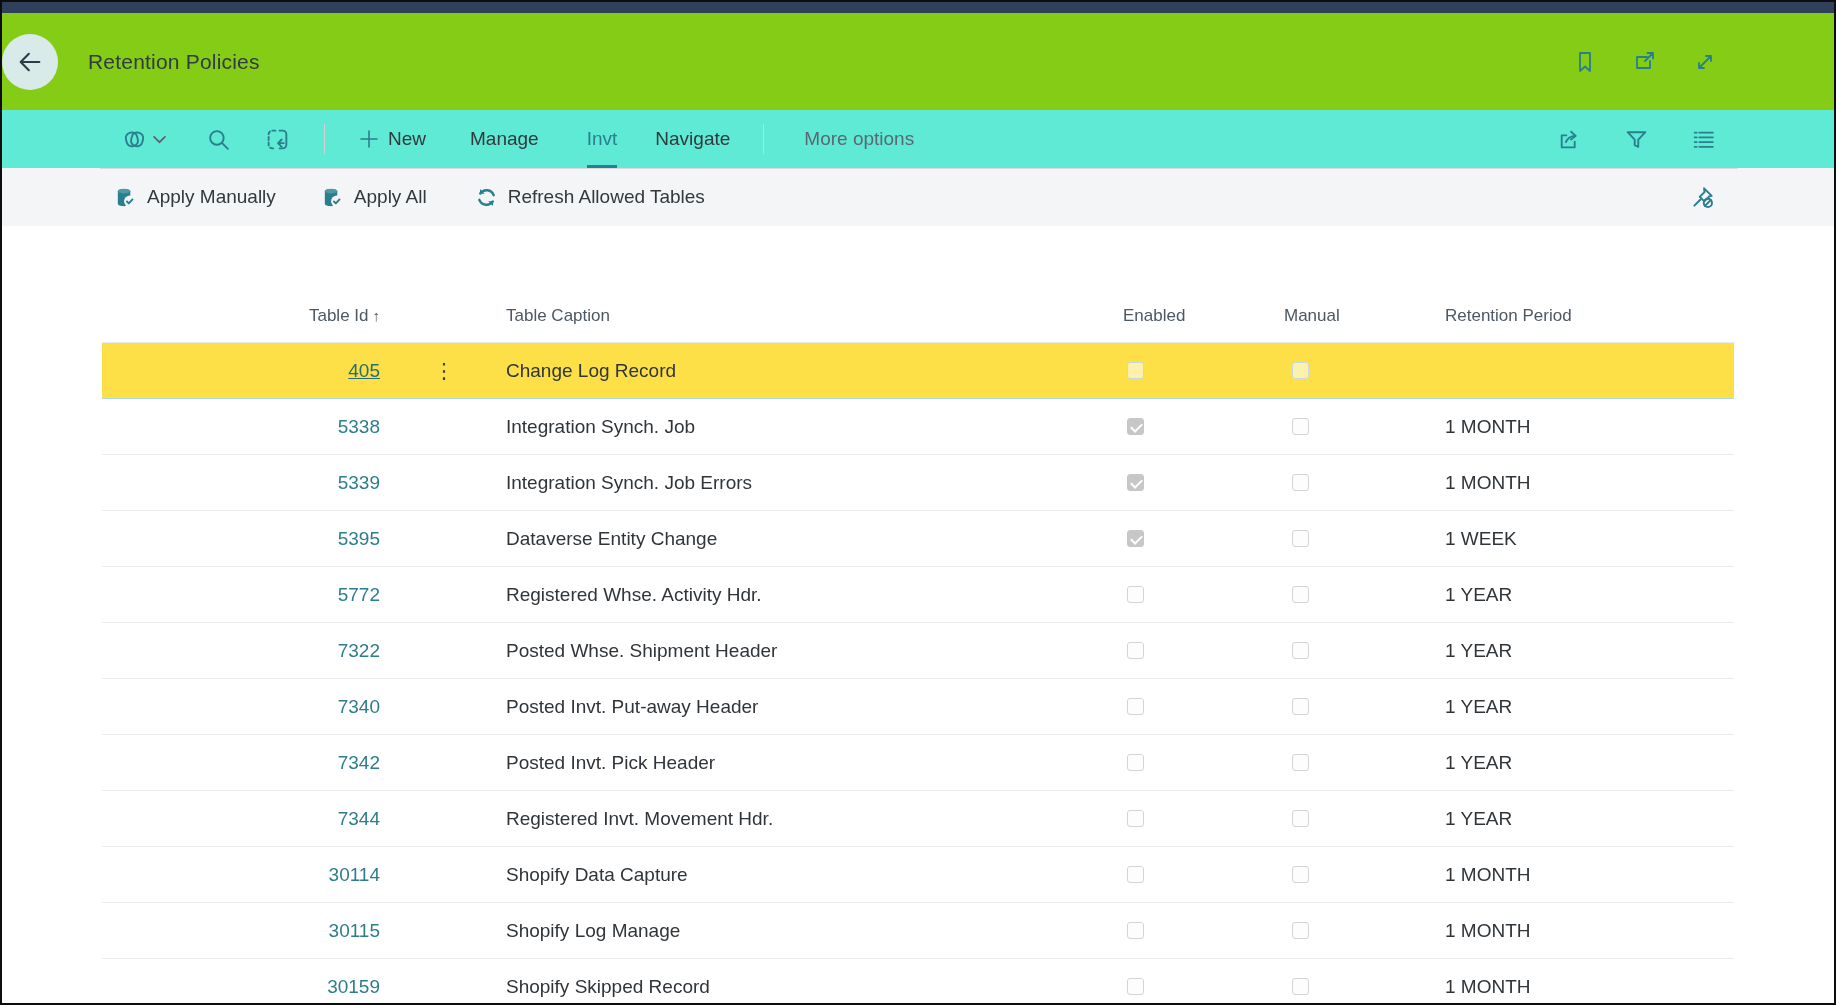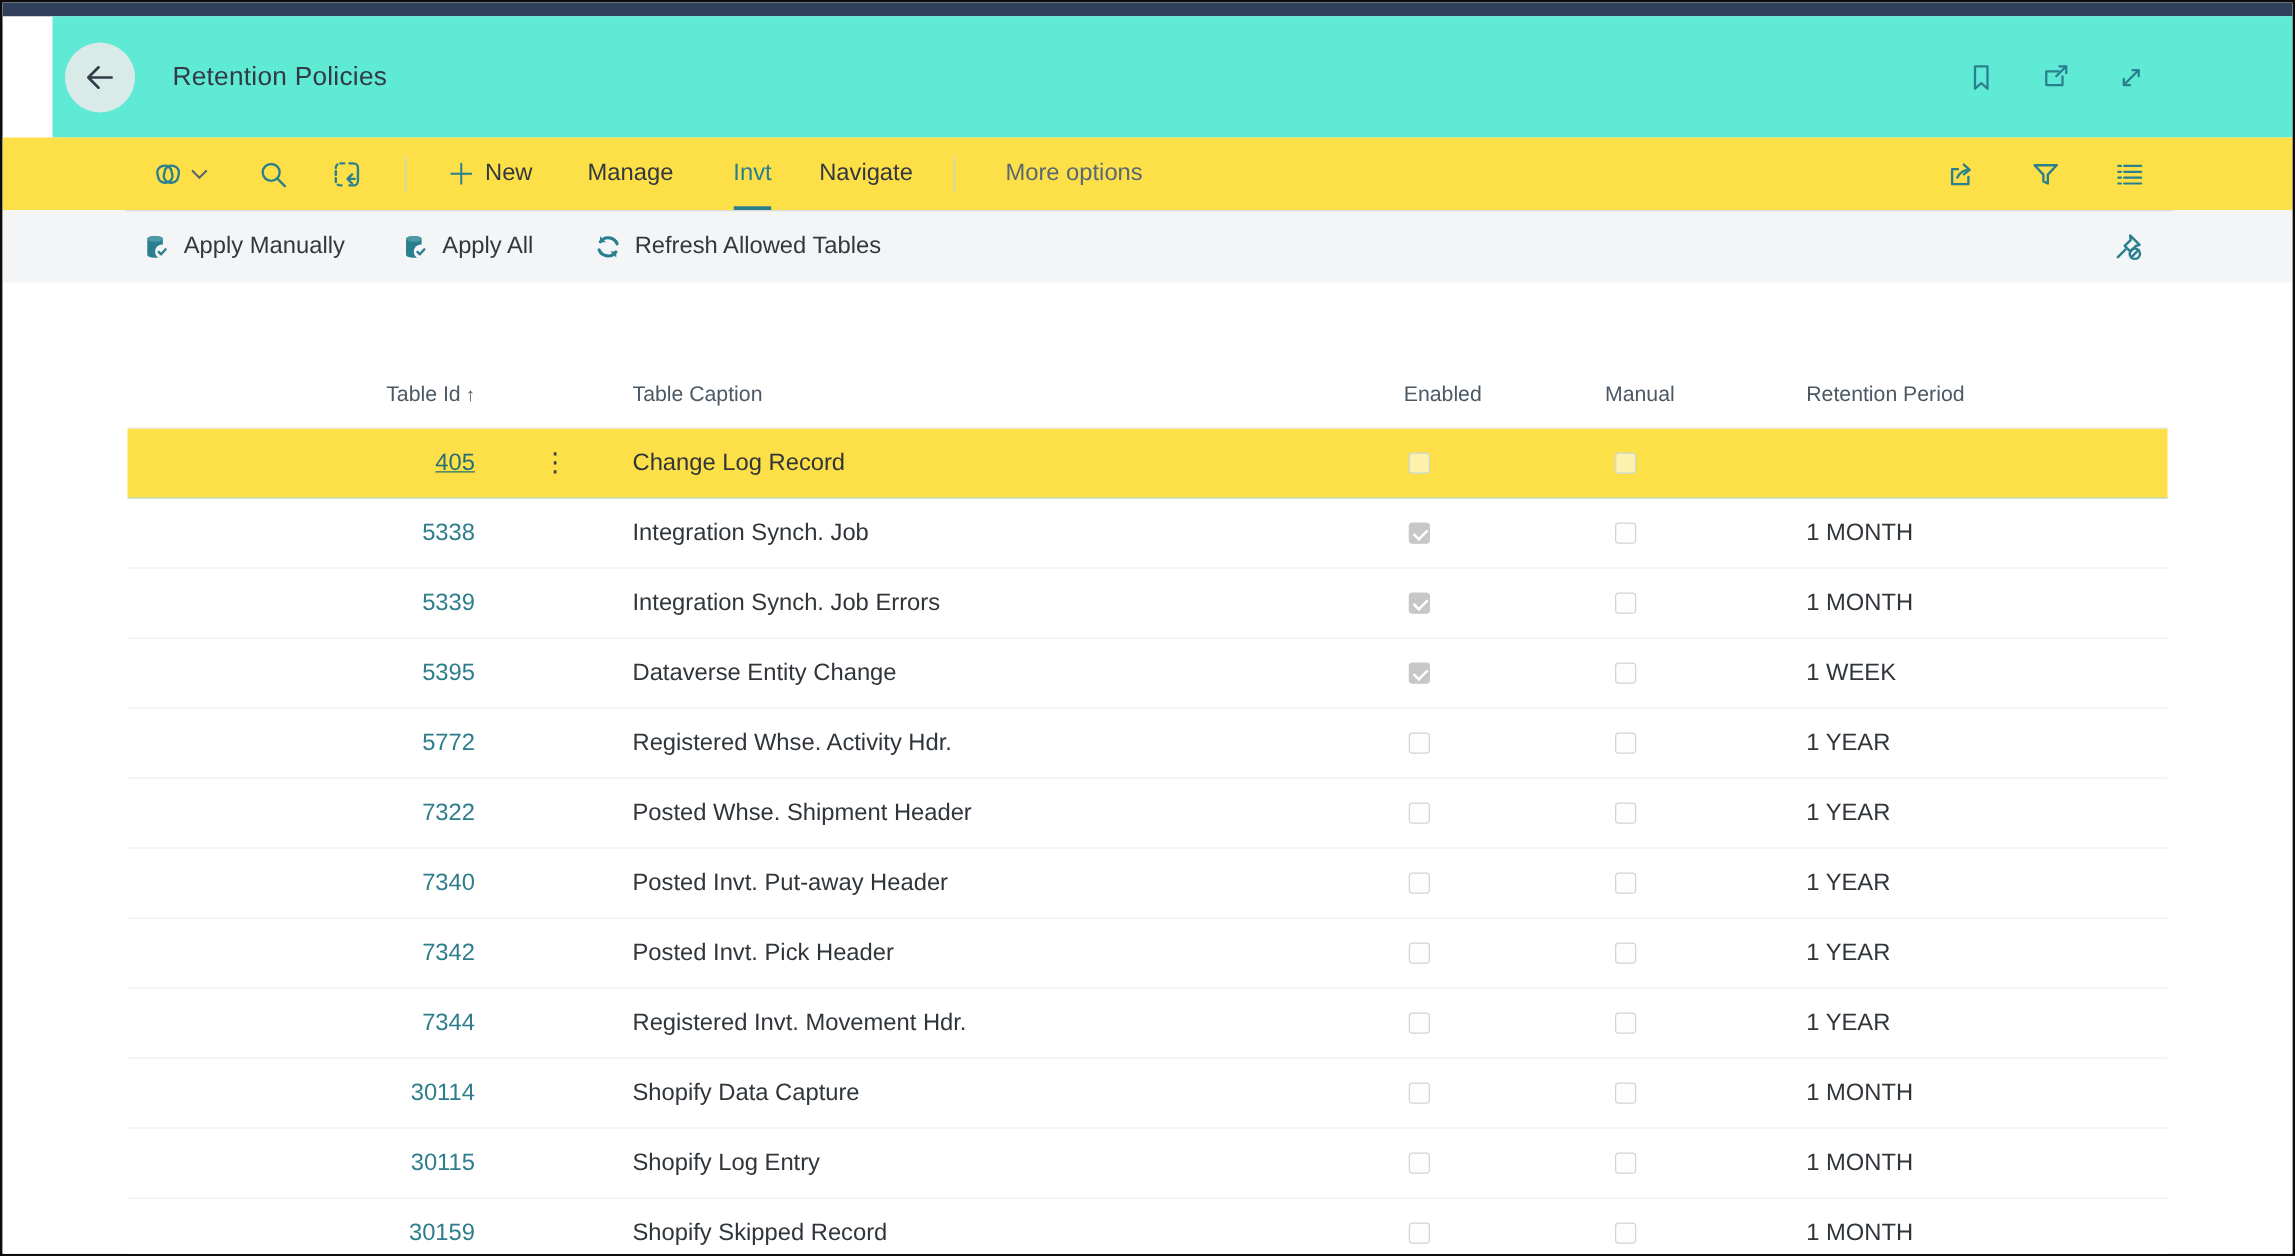--- a/index.html
+++ b/index.html
@@ -6,29 +6,29 @@
   html,body { background:#555; }
   .screen{
     position:relative; width:1836px; height:1005px;
     border:2px solid #0d0d0d; background:#fff; overflow:hidden;
     font-family:"Liberation Sans", sans-serif; color:#33383d;
   }
   
   .top-strip{ height:11px; background:#30405b; }
 
   
-  .page-header{ height:97px; background:#5eead4; display:flex; align-items:center; padding:0 117px 0 10px;margin-left:40px; }
+  .page-header{ height:97px; background:#84cc16; display:flex; align-items:center; padding:0 117px 0 0; }
   .back-btn{ width:56px; height:56px; border-radius:50%; background:#d9ebe9; display:flex; align-items:center; justify-content:center; cursor:pointer; flex:0 0 auto; }
   .page-title{ font-size:21px; color:#323a45; margin-left:30px; letter-spacing:.2px; }
   .header-icons{ margin-left:auto; display:flex; align-items:center; gap:36px; }
   .hicon{ width:24px; height:24px; display:block; cursor:pointer; }
   .teal-stroke{ stroke:#2a7f8e; fill:none; stroke-width:1.8; stroke-linecap:round; stroke-linejoin:round; }
 
   
-  .toolbar{ height:58px; background:#fde047; display:flex; align-items:stretch; padding:0 118px 0 120px; position:relative; }
+  .toolbar{ height:58px; background:#5eead4; display:flex; align-items:stretch; padding:0 118px 0 120px; position:relative; }
   .tb-item{ display:flex; align-items:center; cursor:pointer; }
   .tb-icon{ width:25px; height:25px; }
   .tb-sep{ width:1px; height:30px; background:#cfd2d6; align-self:center; }
   .tb-text{ font-size:19px; color:#32383e; }
   .tab{ display:flex; align-items:center; font-size:19px; color:#32383e; border-bottom:3px solid transparent; padding-top:3px; }
   .tab.active{ color:#2a7f8e; border-bottom-color:#2a7f8e; }
   .muted{ color:#5a6876; }
   .tb-right{ margin-left:auto; display:flex; align-items:center; gap:42px; }
 
   
@@ -374,21 +374,21 @@
     <div class="cell-retention">1 MONTH</div>
   </div>
 
   <div class="grid-row trow">
     <div class="cell-id">
       <a class="id-link">30115</a>
     </div>
     <div class="cell-opts">
       <span class="row-ellipsis" style="visibility: hidden;">⋮</span>
     </div>
-    <div class="cell-caption">Shopify Log Entry</div>
+    <div class="cell-caption">Shopify Log Manage</div>
     <div class="cell-enabled">
       <div class="checkbox"></div>
     </div>
     <div class="cell-manual">
       <div class="checkbox"></div>
     </div>
     <div class="cell-retention">1 MONTH</div>
   </div>
 
   <div class="grid-row trow">

